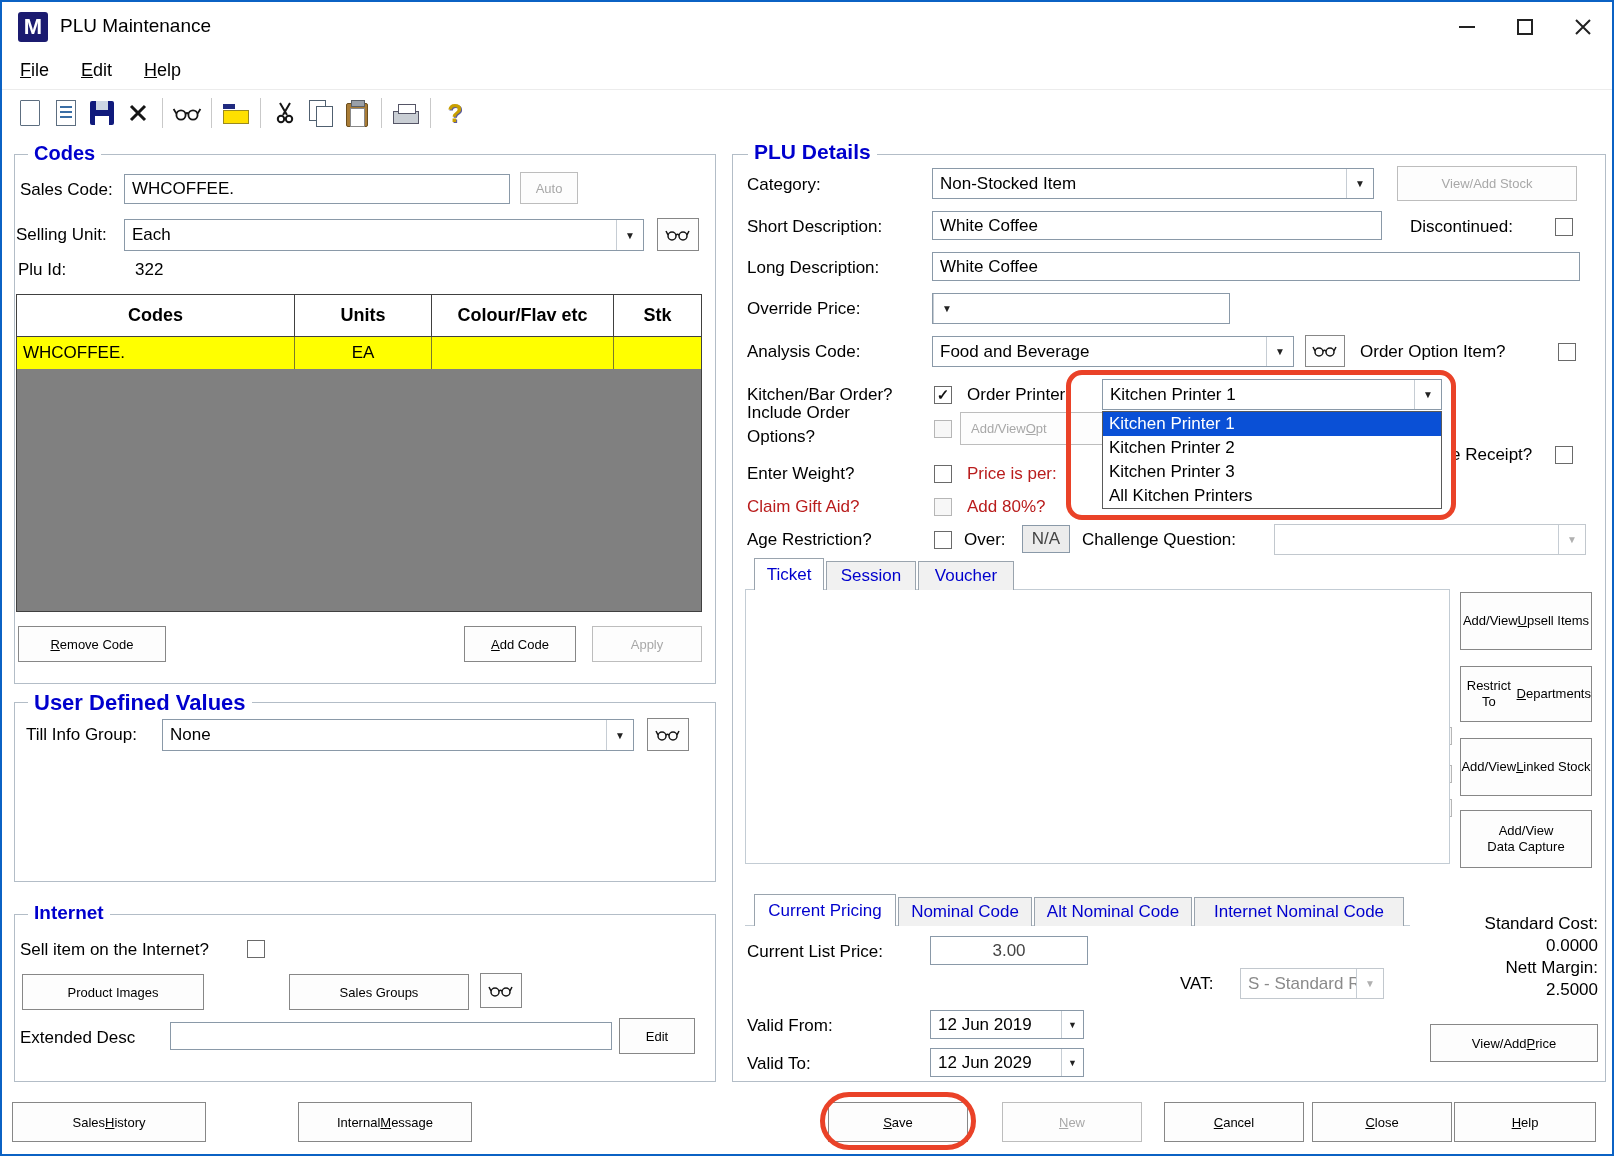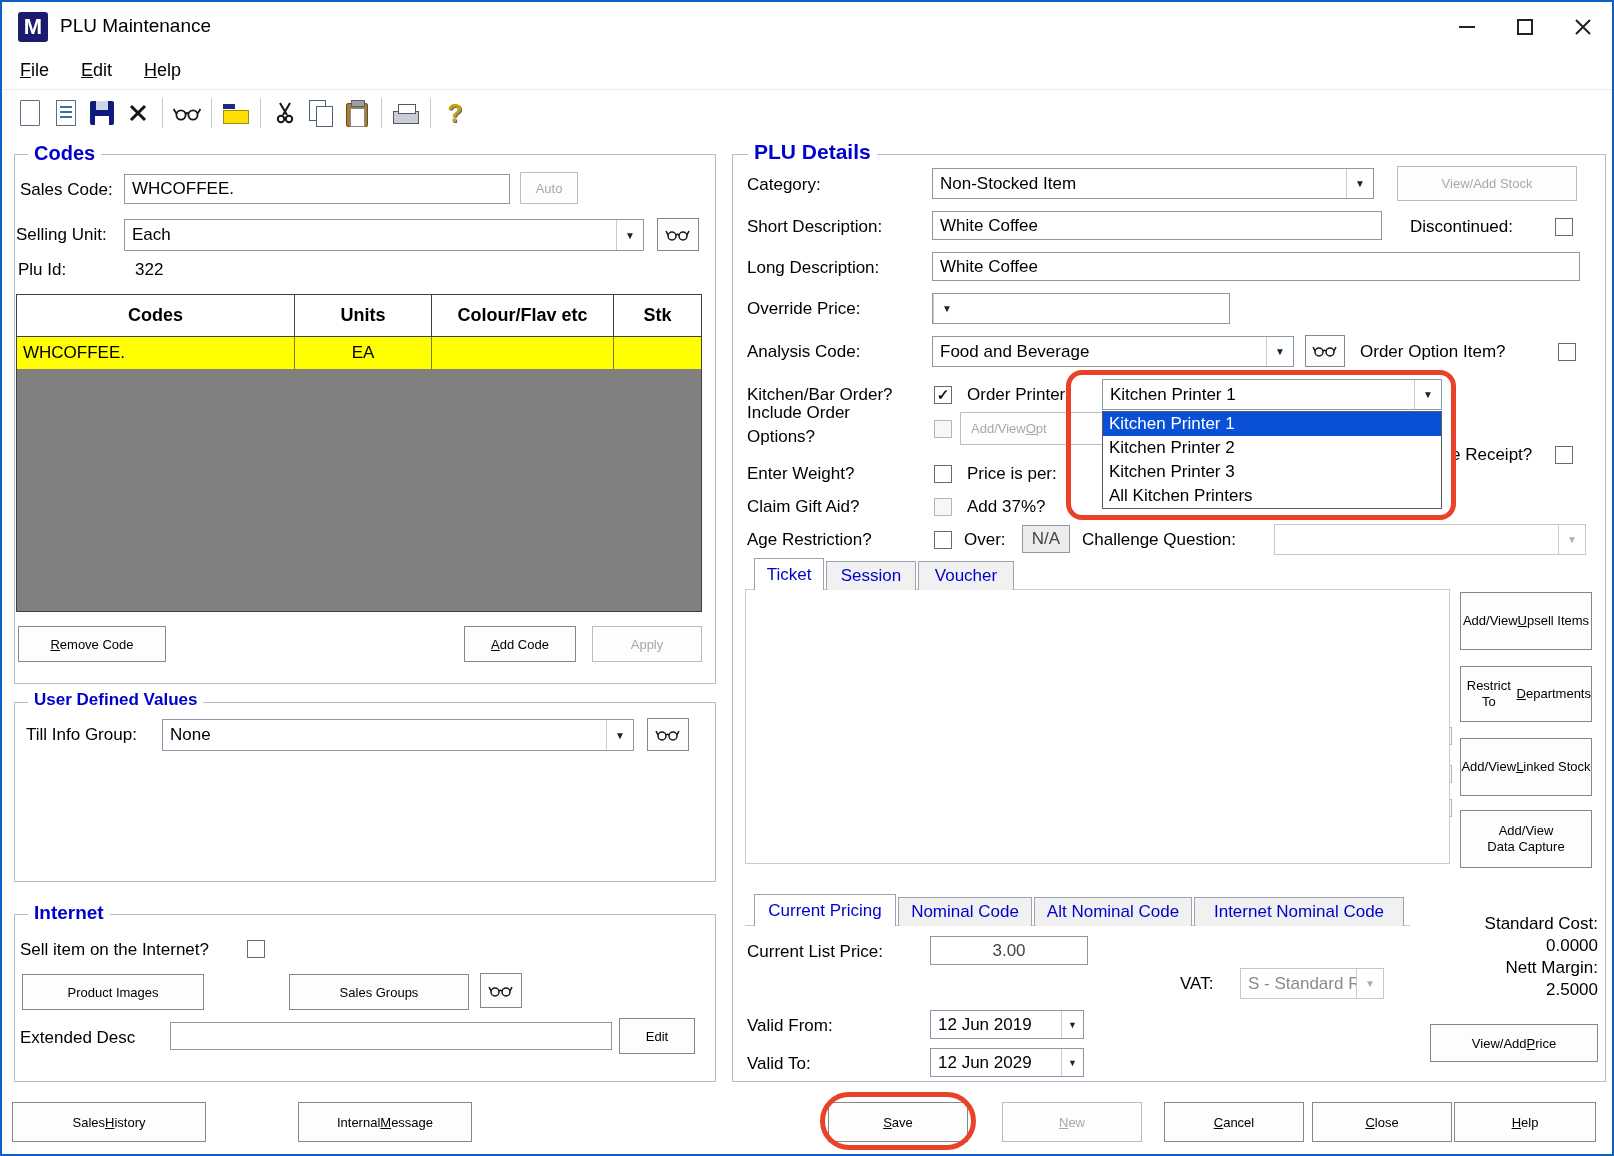--- a/index.html
+++ b/index.html
@@ -40,21 +40,21 @@
 .ic-paste::before{content:"";position:absolute;left:4px;top:-4px;width:12px;height:5px;background:#9aa0a8;border:1px solid #5a5f66}
 .ic-paste::after{content:"";position:absolute;left:3px;top:4px;width:13px;height:17px;background:#fff;border:1px solid #888}
 .ic-print{position:relative;width:26px;height:13px;background:#c9ced4;border:1px solid #556;margin-top:9px}
 .ic-print::before{content:"";position:absolute;left:4px;top:-8px;width:16px;height:8px;background:#fff;border:1px solid #556}
 .ic-help{font-size:25px;font-weight:bold;color:#c9a002;text-shadow:1px 1px 0 #5a5a9a}
 
 
 .grp{position:absolute;border:1px solid #b3bdc7}
 .grp-title{position:absolute;background:#fff;padding:0 6px;color:#0000cd;font-weight:bold;font-size:20px;white-space:nowrap;z-index:2}
 .lbl{position:absolute;white-space:nowrap;font-size:17px}
-.lbl.g{color:#000000}
+.lbl.g{color:#b91c1c}
 .lbl.r{text-align:right}
 .field{position:absolute;background:#fff;border:1px solid #8a99a8;display:flex;align-items:center;padding:0 7px;font-size:17px;white-space:nowrap}
 .field.na{background:#ececec;color:#444;justify-content:center;padding:0}
 .field.ctr{justify-content:center}
 .combo{position:absolute;background:#fff;border:1px solid #8a99a8;display:flex;font-size:17px}
 .combo .txt{flex:1;display:flex;align-items:center;padding:0 7px;white-space:nowrap;overflow:hidden}
 .combo .arr{width:27px;border-left:1px solid #c6cdd4;display:flex;align-items:center;justify-content:center;background:#fff}
 .combo .arr::after{content:"▼";font-size:10px;color:#222}
 .combo.small .arr{width:22px}
 .combo.small .arr::after{font-size:9px}
@@ -214,21 +214,21 @@
       <div class="gc" style="width:182px"></div>
       <div class="gc" style="flex:1"></div>
     </div>
   </div>
 
   <div class="btn" style="left:16px;top:624px;width:148px;height:36px"><u>R</u>emove Code</div>
   <div class="btn" style="left:462px;top:624px;width:112px;height:36px"><u>A</u>dd Code</div>
   <div class="btn dis" style="left:590px;top:624px;width:110px;height:36px">Apply</div>
 
   <div class="grp" style="left:12px;top:700px;width:702px;height:180px"></div>
-  <div class="grp-title" style="left:26px;top:688px;font-size:17px">User Defined Values</div>
+  <div class="grp-title" style="left:26px;top:688px;font-size:22px">User Defined Values</div>
   <span class="lbl" style="left:24px;top:723px">Till Info Group:</span>
   <div class="combo" style="left:160px;top:717px;width:472px;height:32px">
     <span class="txt">None</span>
     <span class="arr"></span>
   </div>
   <div class="btn" style="left:645px;top:716px;width:42px;height:33px">
     <svg width="26" height="14" viewBox="0 0 26 14">
       <circle cx="7" cy="8" r="4" fill="none" stroke="#151515" stroke-width="1.5"></circle>
         <circle cx="18" cy="8" r="4" fill="none" stroke="#151515" stroke-width="1.5"></circle>
       <path d="M11 7.2 Q12.5 5.4 14 7.2 M3 6.8 L1 3 M22 6.8 L24 3" fill="none" stroke="#151515" stroke-width="1.5"></path>
@@ -311,21 +311,21 @@
 
   <span class="lbl" style="left:1449px;top:443px">e Receipt?</span>
   <div class="chk" style="left:1553px;top:444px"></div>
 
   <span class="lbl" style="left:745px;top:462px">Enter Weight?</span>
   <div class="chk" style="left:932px;top:463px"></div>
   <span class="lbl g" style="left:965px;top:462px">Price is per:</span>
 
   <span class="lbl g" style="left:745px;top:495px">Claim Gift Aid?</span>
   <div class="chk dis" style="left:932px;top:496px"></div>
-  <span class="lbl g" style="left:965px;top:495px">Add 37%?</span>
+  <span class="lbl g" style="left:965px;top:495px">Add 80%?</span>
 
   <span class="lbl" style="left:745px;top:528px">Age Restriction?</span>
   <div class="chk" style="left:932px;top:529px"></div>
   <span class="lbl" style="left:962px;top:528px">Over:</span>
   <div class="field na" style="left:1020px;top:523px;width:48px;height:28px">N/A</div>
   <span class="lbl" style="left:1080px;top:528px">Challenge Question:</span>
   <div class="combo dis" style="left:1272px;top:522px;width:312px;height:31px">
     <span class="txt"></span>
     <span class="arr"></span>
   </div>

